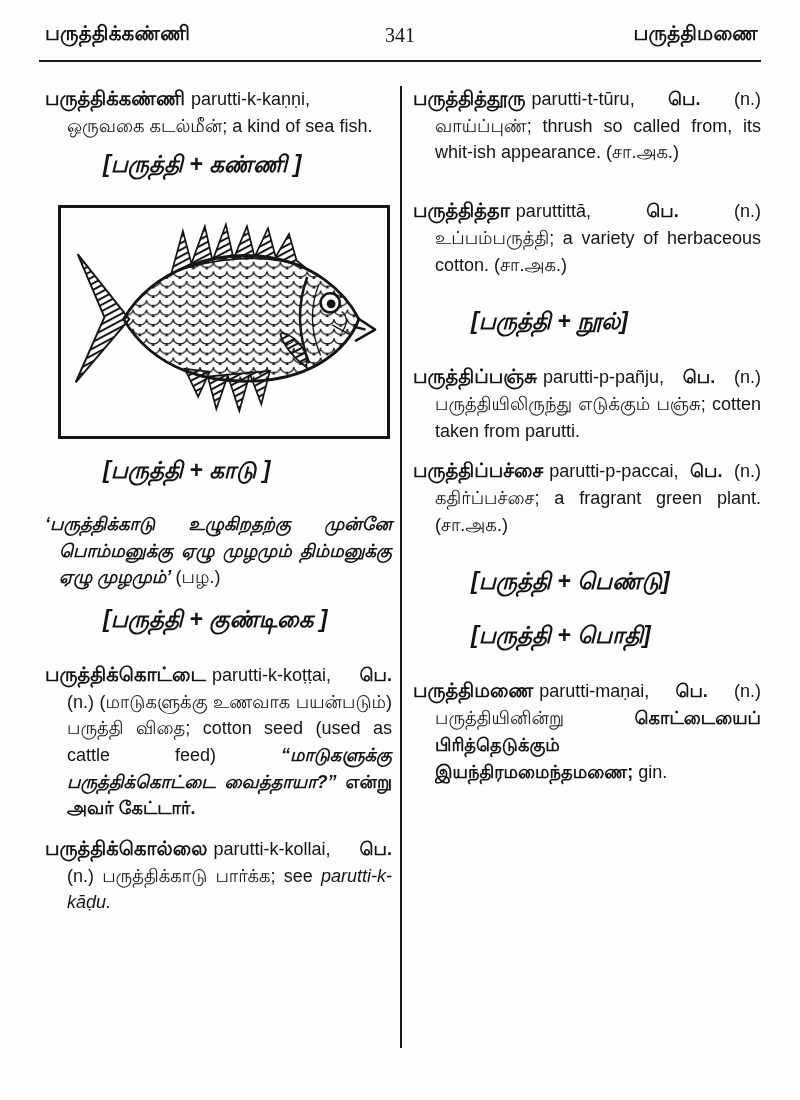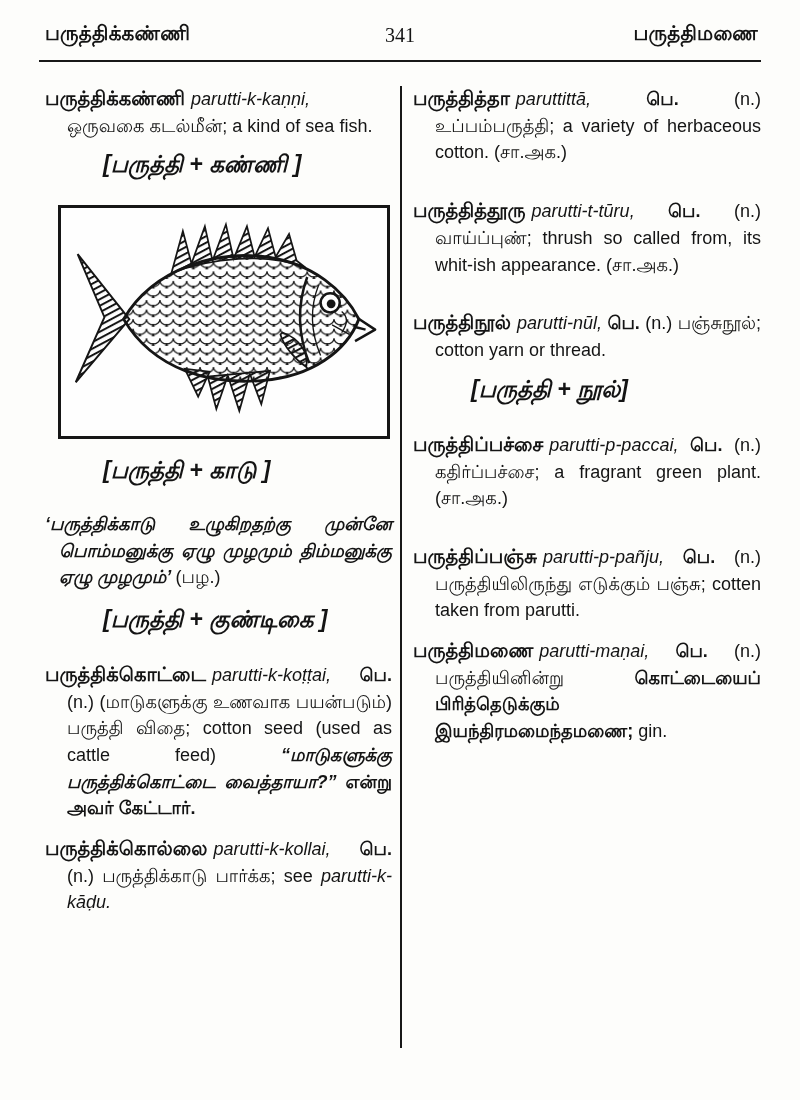--- a/index.html
+++ b/index.html
@@ -16,21 +16,21 @@
   .header-rule{position:absolute;left:39px;top:60px;width:722px;height:0;
     border-top:2.5px solid #181818;}
   .column-divider{position:absolute;left:400px;top:86px;width:2px;height:962px;background:#181818;}
   .col{position:absolute;top:84px;}
   .col-left{left:45px;width:347px;}
   .col-right{left:413px;width:348px;}
   .entry{font-size:18px;line-height:1.48;text-align:justify;
     margin:0 0 12px 0;padding-left:22px;text-indent:-22px;}
   .entry.gap{margin-bottom:30px;}
   .headword{font-weight:bold;font-size:19.5px;}
-  .translit{font-style:italic;margin-left:6px;}
+  .translit{margin-left:6px;}
   .t-n{}
   .t-i{font-style:italic;}
   .t-b{font-weight:bold;}
   .t-bi{font-weight:bold;font-style:italic;}
   .etym{font-weight:bold;font-style:italic;font-size:23px;margin:2px 0 24px 58px;}
   .quote-block{font-size:18px;line-height:1.45;text-align:justify;
     margin:0 0 16px 0;padding-left:14px;text-indent:-14px;
     font-weight:bold;font-style:italic;}
   .quote-block .t-n{font-weight:normal;font-style:normal;margin-top:44px;}
   .figure-box{width:332px;height:234px;border:3px solid #161616;box-sizing:border-box;
@@ -75,20 +75,21 @@
       <path d="M288,104 Q298,112 288,126 M278,118 L296,128" fill="none" stroke="#151515" stroke-width="1.4"></path>
     </svg>
   </div>
     <div class="etym">[பருத்தி + காடு ]</div>
     <div class="quote-block"><span class="t-bi">‘பருத்திக்காடு உழுகிறதற்கு முன்னே பொம்மனுக்கு ஏழு முழமும் திம்மனுக்கு ஏழு முழமும்’ </span><span class="t-n">(பழ.)</span></div>
     <div class="etym">[பருத்தி + குண்டிகை ]</div>
     <div class="entry"><span class="headword">பருத்திக்கொட்டை</span><span class="translit">parutti-k-koṭṭai,</span><span class="t-b"> பெ. </span><span class="t-n">(n.) (மாடுகளுக்கு உணவாக பயன்படும்) பருத்தி விதை; cotton seed (used as cattle feed) </span><span class="t-bi">“மாடுகளுக்கு பருத்திக்கொட்டை வைத்தாயா?” </span><span class="t-b">என்று அவர் கேட்டார்.</span></div>
     <div class="entry"><span class="headword">பருத்திக்கொல்லை</span><span class="translit">parutti-k-kollai,</span><span class="t-b"> பெ. </span><span class="t-n">(n.) பருத்திக்காடு பார்க்க; see </span><span class="t-i">parutti-k-kāḍu.</span></div>
   </div>
 <div class="col col-right" id="col-right">
+    <div class="entry gap"><span class="headword">பருத்தித்தூரு</span><span class="translit">parutti-t-tūru,</span><span class="t-b"> பெ. </span><span class="t-n">(n.) வாய்ப்புண்; thrush so called from, its whit-ish appearance. (சா.அக.)</span></div>
     <div class="entry gap"><span class="headword">பருத்தித்தா</span><span class="translit">paruttittā,</span><span class="t-b"> பெ. </span><span class="t-n">(n.) உப்பம்பருத்தி; a variety of herbaceous cotton. (சா.அக.)</span></div>
-    <div class="entry gap"><span class="headword">பருத்தித்தூரு</span><span class="translit">parutti-t-tūru,</span><span class="t-b"> பெ. </span><span class="t-n">(n.) வாய்ப்புண்; thrush so called from, its whit-ish appearance. (சா.அக.)</span></div>
-    <div class="entry"><span class="headword">பருத்திநூல்</span><span class="translit">parutti-nūl,</span><span class="t-b"> பெ. </span><span class="t-n">(n.) பஞ்சுநூல்; cotton yarn or thread.</span></div>
     <div class="etym">[பருத்தி + நூல்]</div>
+    <div class="entry"><span class="headword">பருத்திப்பஞ்சு</span><span class="translit">parutti-p-pañju,</span><span class="t-b"> பெ. </span><span class="t-n">(n.) பருத்தியிலிருந்து எடுக்கும் பஞ்சு; cotten taken from parutti.</span></div>
     <div class="entry gap"><span class="headword">பருத்திப்பச்சை</span><span class="translit">parutti-p-paccai,</span><span class="t-b"> பெ. </span><span class="t-n">(n.) கதிர்ப்பச்சை; a fragrant green plant. (சா.அக.)</span></div>
-    <div class="entry"><span class="headword">பருத்திப்பஞ்சு</span><span class="translit">parutti-p-pañju,</span><span class="t-b"> பெ. </span><span class="t-n">(n.) பருத்தியிலிருந்து எடுக்கும் பஞ்சு; cotten taken from parutti.</span></div>
+    <div class="etym">[பருத்தி + பெண்டு]</div>
+    <div class="etym">[பருத்தி + பொதி]</div>
     <div class="entry"><span class="headword">பருத்திமணை</span><span class="translit">parutti-maṇai,</span><span class="t-b"> பெ. </span><span class="t-n">(n.) பருத்தியினின்று </span><span class="t-b">கொட்டையைப் பிரித்தெடுக்கும் இயந்திரமமைந்தமணை; </span><span class="t-n">gin.</span></div>
   </div>
 
 </body></html>

